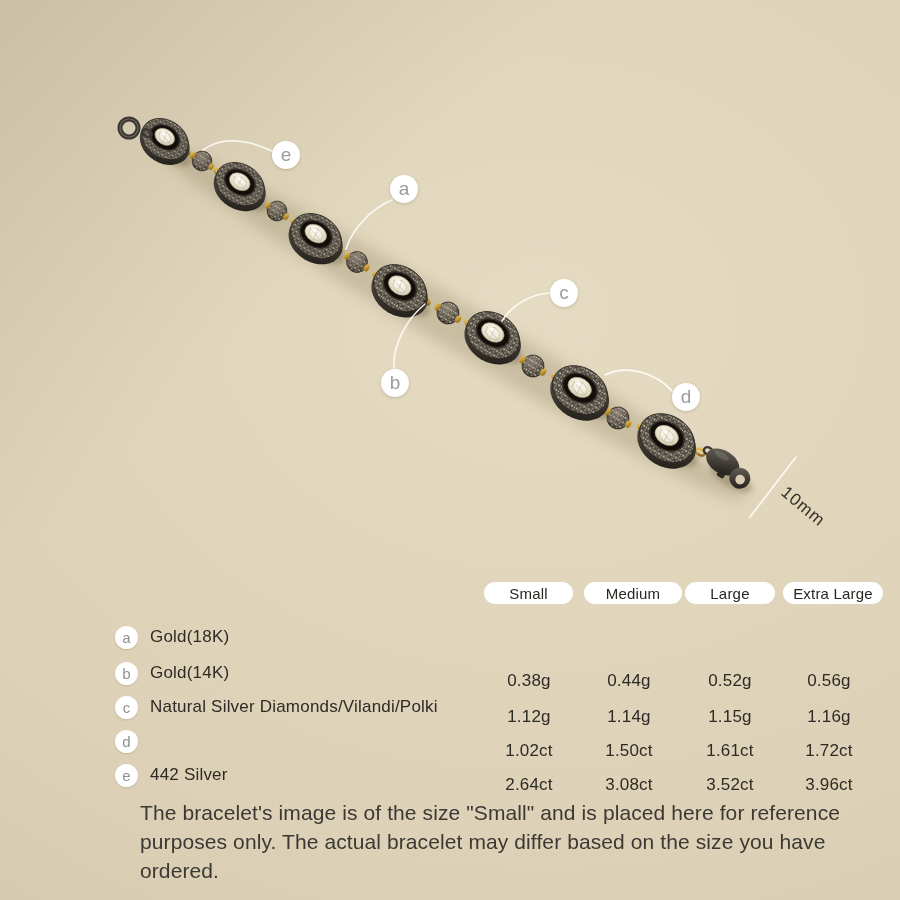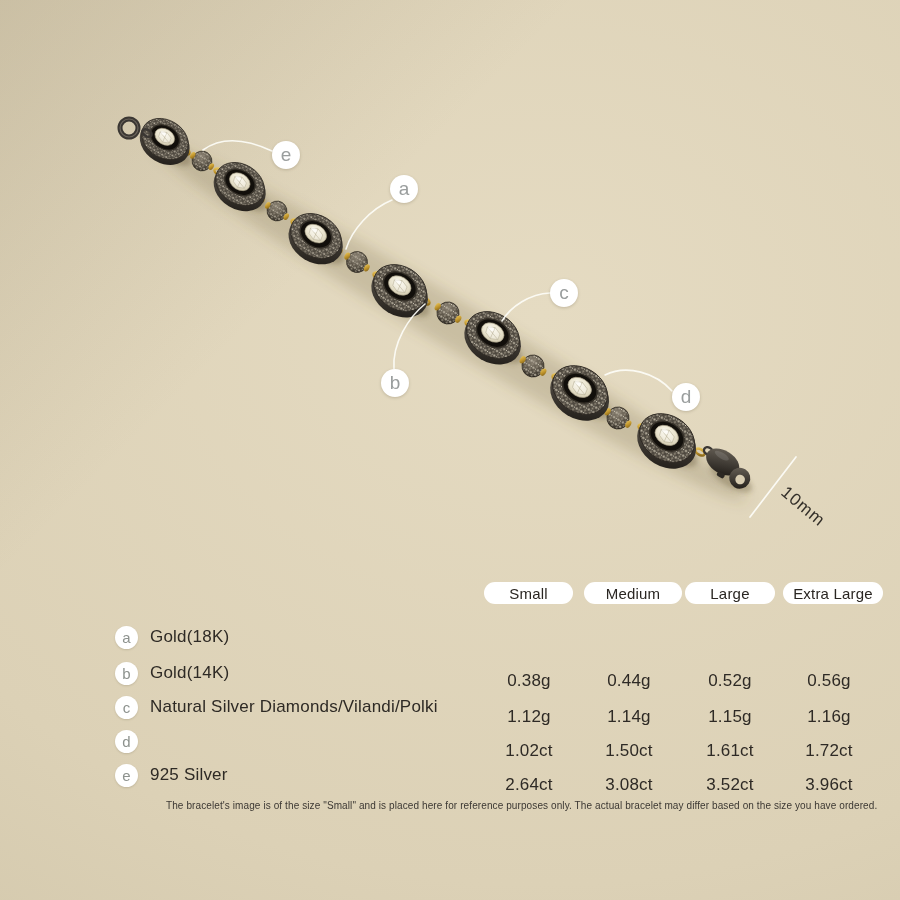--- a/index.html
+++ b/index.html
@@ -24,22 +24,22 @@
   .spec-row{position:absolute;left:115px;width:770px;height:28px;}
   .badge{
     position:absolute;left:0;top:2px;width:23px;height:23px;border-radius:50%;background:#ffffff;
     display:flex;align-items:center;justify-content:center;
     font-size:15px;color:#8d928e;box-shadow:0 1px 2px rgba(90,80,55,0.2);
   }
   .row-label{position:absolute;left:35px;top:3px;font-size:17px;color:#2e2a25;letter-spacing:0.2px;white-space:nowrap;}
   .cell{position:absolute;top:3px;width:100px;text-align:center;font-size:17px;color:#2e2a25;letter-spacing:0.2px;margin-top:44px;}
   .c0{left:364px}.c1{left:464px}.c2{left:565px}.c3{left:664px}
   .disclaimer{
-    position:absolute;left:166px;top:799px;width:718px;
-    font-size:10px;line-height:1.38;color:#3c3833;letter-spacing:0.1px;
+    position:absolute;left:140px;top:799px;width:718px;
+    font-size:21px;line-height:1.38;color:#3c3833;letter-spacing:0.1px;
   }
 </style>
 </head>
 <body>
 
 <div class="stage">
 
   <svg width="900" height="560" viewBox="0 0 900 560" style="position:absolute;left:0;top:0">
     <defs>
       <radialGradient id="stoneG" cx="40%" cy="35%" r="75%">
@@ -225,21 +225,21 @@
   </div>
   <div class="spec-row" style="top:728px">
     <span class="badge">d</span>
     <span class="cell c0">2.64ct</span>
     <span class="cell c1">3.08ct</span>
     <span class="cell c2">3.52ct</span>
     <span class="cell c3">3.96ct</span>
   </div>
   <div class="spec-row" style="top:762px">
     <span class="badge">e</span>
-    <span class="row-label">925 Silver</span>
+    <span class="row-label">442 Silver</span>
     <span class="cell c0"></span>
     <span class="cell c1"></span>
     <span class="cell c2"></span>
     <span class="cell c3"></span>
   </div>
 
   <div class="disclaimer">The bracelet's image is of the size "Small" and is placed here for reference purposes only. The actual bracelet may differ based on the size you have ordered.</div>
 
 </div>
 

